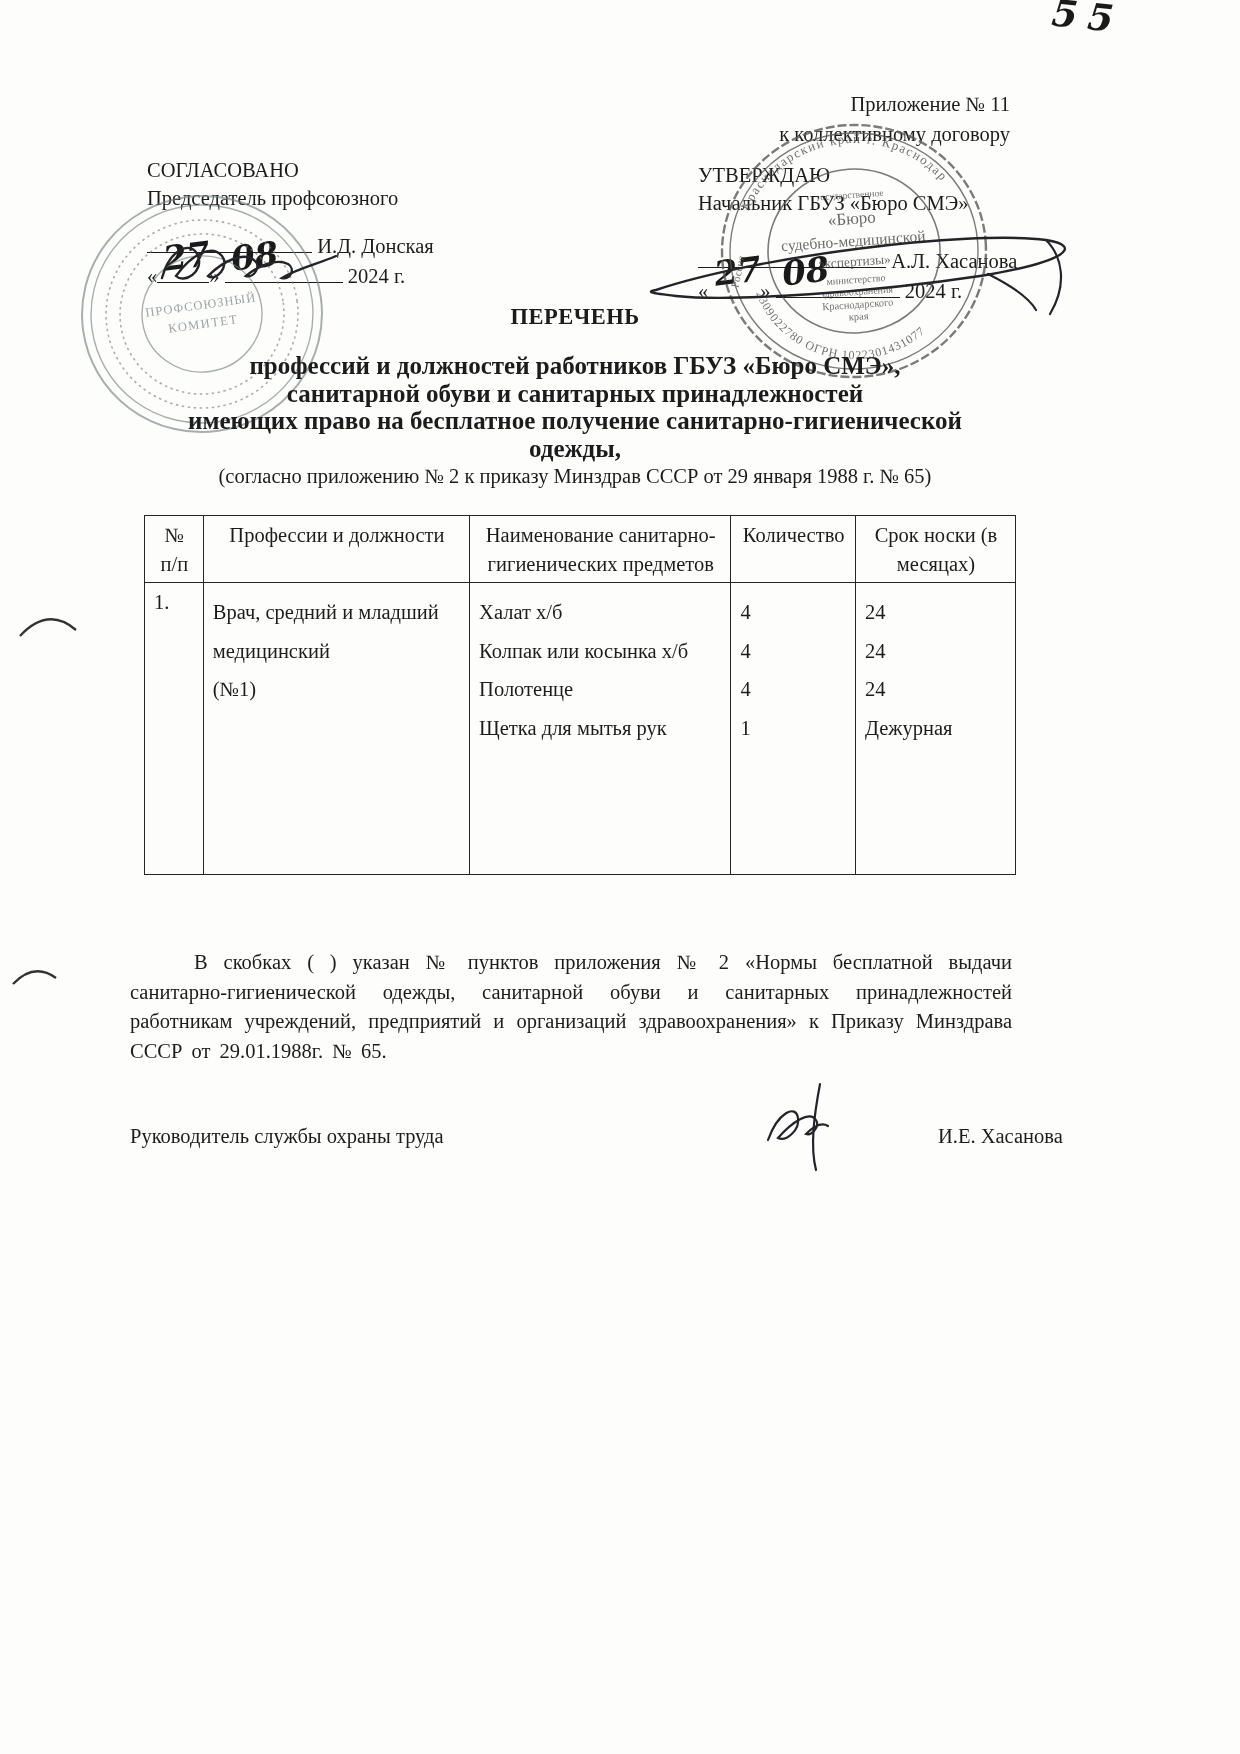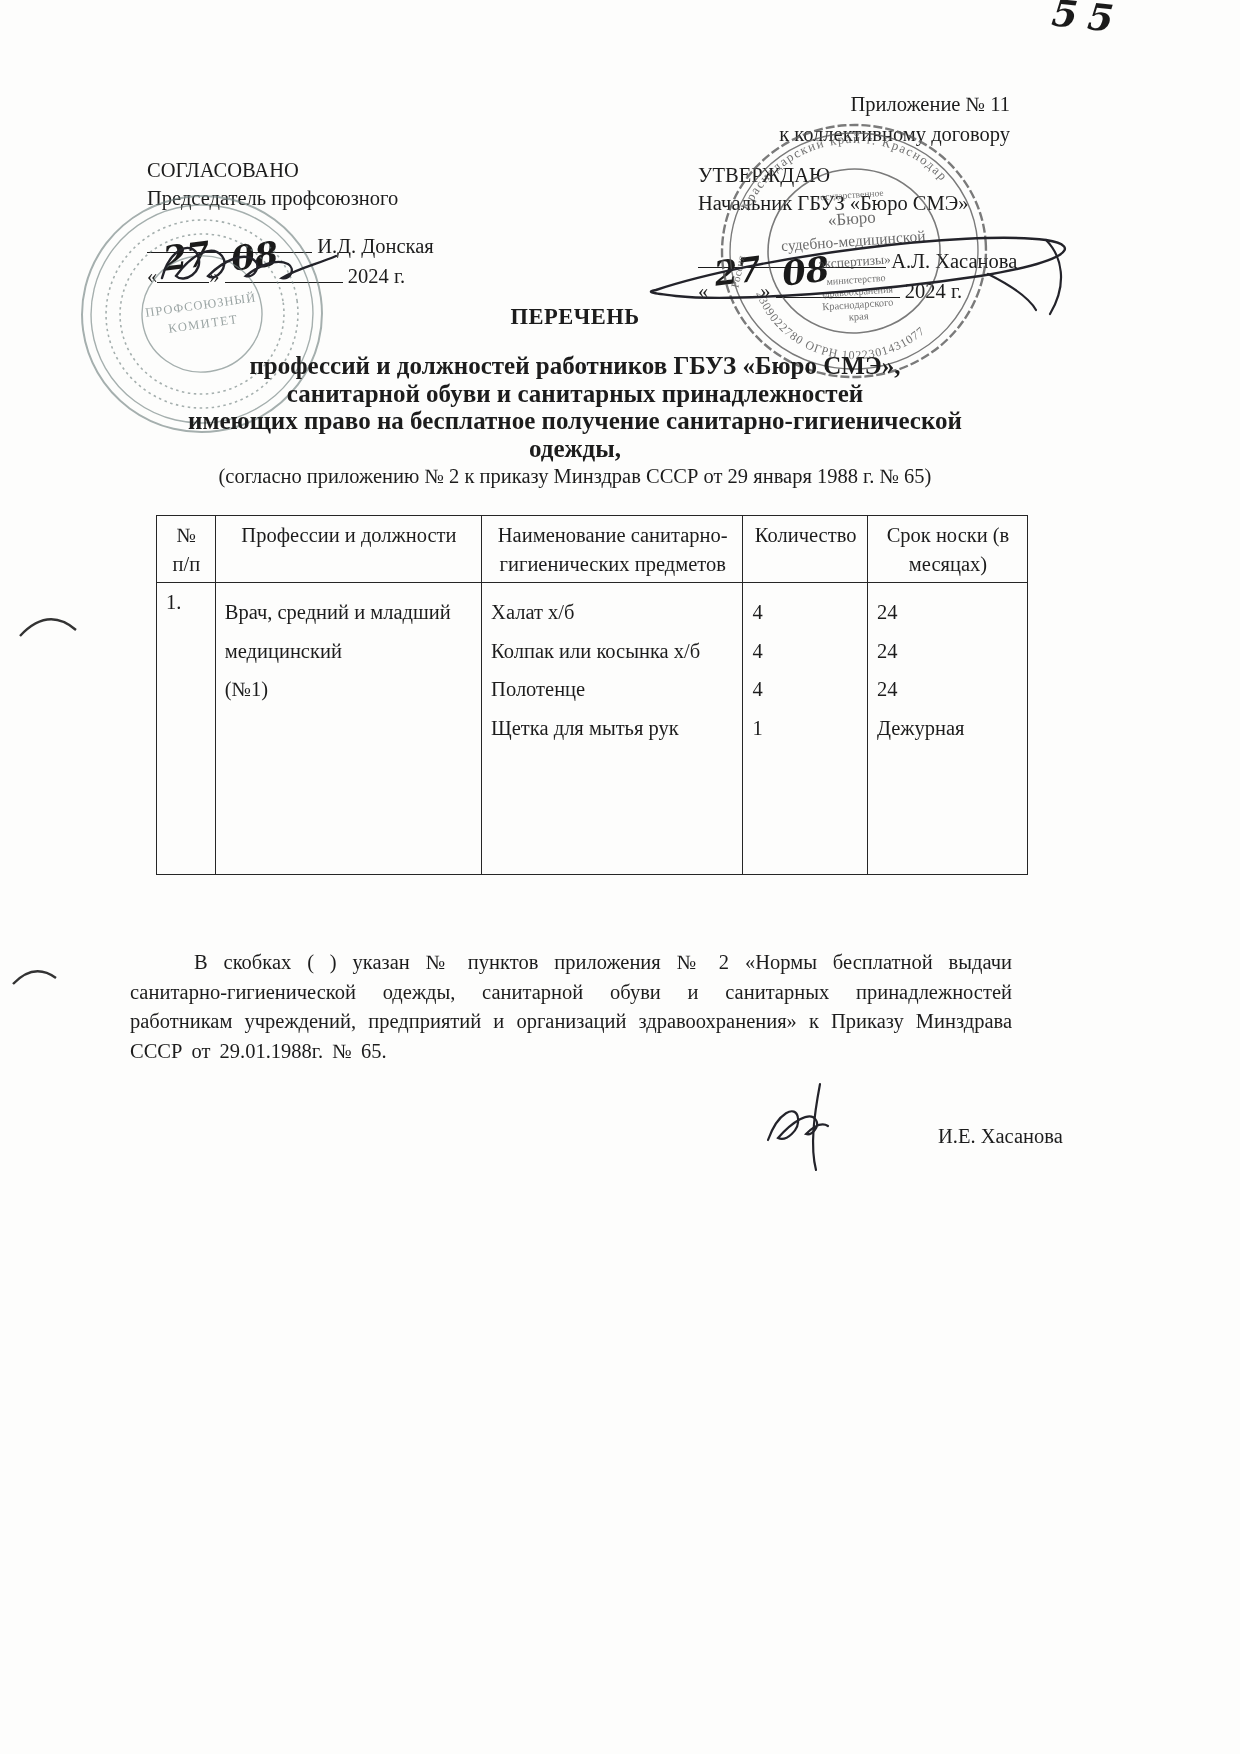--- a/index.html
+++ b/index.html
@@ -24,21 +24,21 @@
   .w165{width:165px;} .w55{width:52px;} .w115{width:118px;} .w190{width:188px;} .w120{width:124px;}
   .digits{position:absolute;left:6px;top:-18px;font-size:34px;transform:rotate(-7deg);}
   .sig-row{margin-top:18px;}
   .gap-top{margin-top:28px;}
   
   .title{left:140px;top:303px;width:870px;text-align:center;}
   .title .t1{font-weight:700;font-size:22.5px;letter-spacing:.5px;margin-bottom:21px;}
   .title .tb{font-weight:700;font-size:25px;line-height:27.5px;}
   .title .tn{font-size:20.5px;line-height:28px;}
   
-  .tbl-wrap{left:156px;top:515px;width:872px;}
+  .tbl-wrap{left:144px;top:515px;width:872px;}
   table.doc{border-collapse:collapse;width:872px;table-layout:fixed;}
   table.doc td,table.doc th{
     border:1.8px solid #262626;vertical-align:top;padding:5px 8px 4px 9px;
     font-weight:400;font-size:20.5px;line-height:28.5px;text-align:left;
   }
   table.doc th.c{text-align:center;vertical-align:top;}
   .col1{width:58px;} .col2{width:263px;} .col3{width:258px;} .col4{width:123px;} .col5{width:158px;}
   .body-row td{height:282px;}
   .cell-lines div{white-space:nowrap;overflow:visible;margin-top:10px;}
   
@@ -199,20 +199,21 @@
           <div>24</div>
           <div>Дежурная</div>
         </td>
       </tr>
     </tbody>
       </table>
   </div>
 
   <div class="abs note">В скобках ( ) указан №  пунктов приложения № 2 «Нормы бесплатной выдачи санитарно-гигиенической одежды, санитарной обуви и санитарных принадлежностей работникам учреждений, предприятий и организаций здравоохранения» к Приказу Минздрава СССР от 29.01.1988г. № 65.</div>
 
+  <div class="abs footer-role">Руководитель службы охраны труда</div>
   <div class="abs footer-name">И.Е. Хасанова</div>
 
   <svg class="abs" style="left:16px;top:604px;" width="66" height="40" viewBox="0 0 66 40">
     <path class="arc-mark" d="M4,32 Q32,2 60,26"></path>
   </svg>
   <svg class="abs" style="left:10px;top:962px;" width="50" height="28" viewBox="0 0 50 28">
     <path class="arc-mark" d="M3,22 Q24,0 46,16"></path>
   </svg>
 
 </div>

